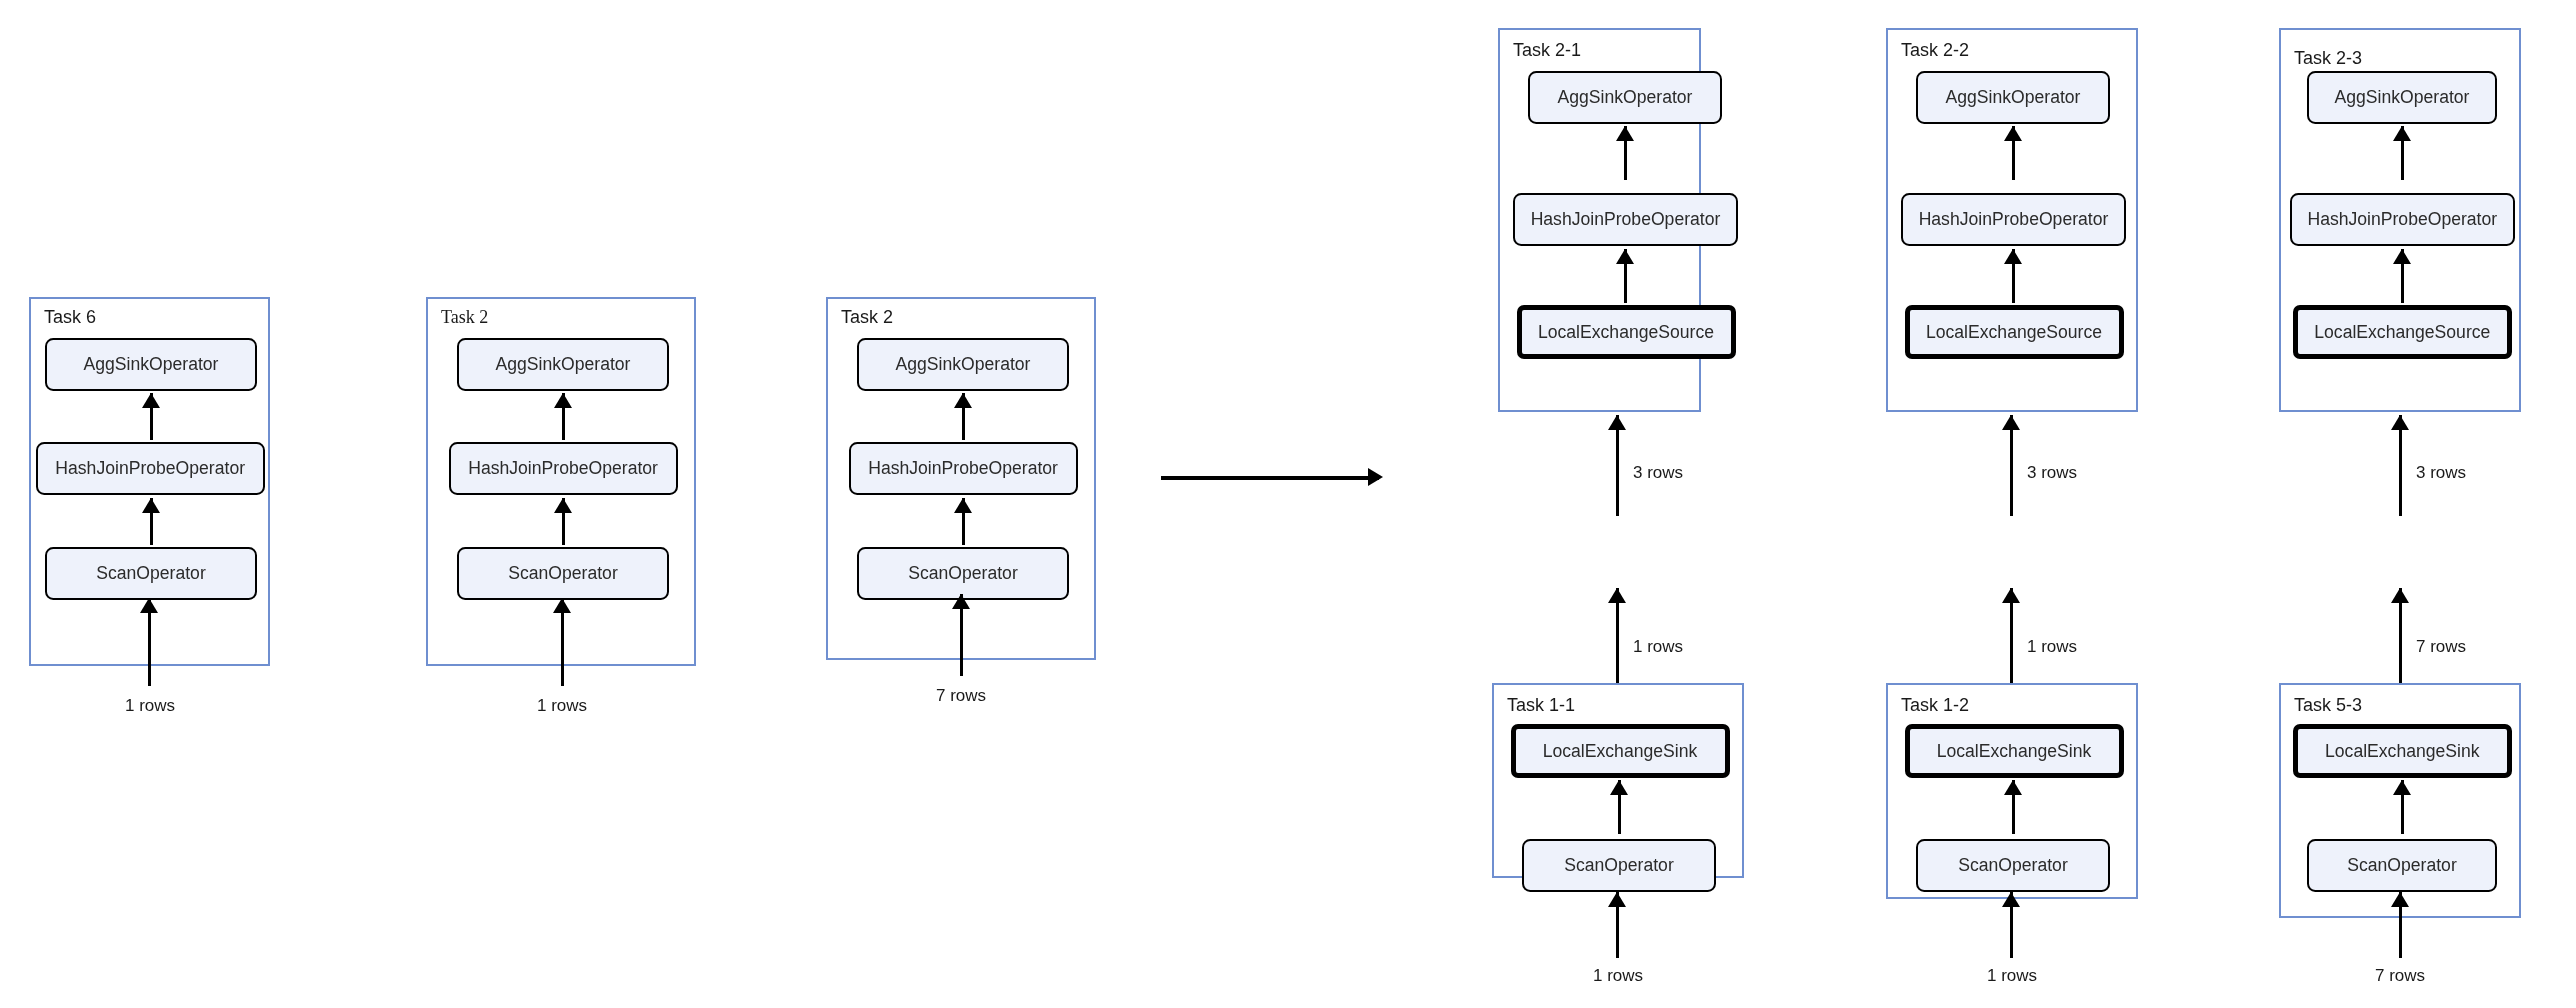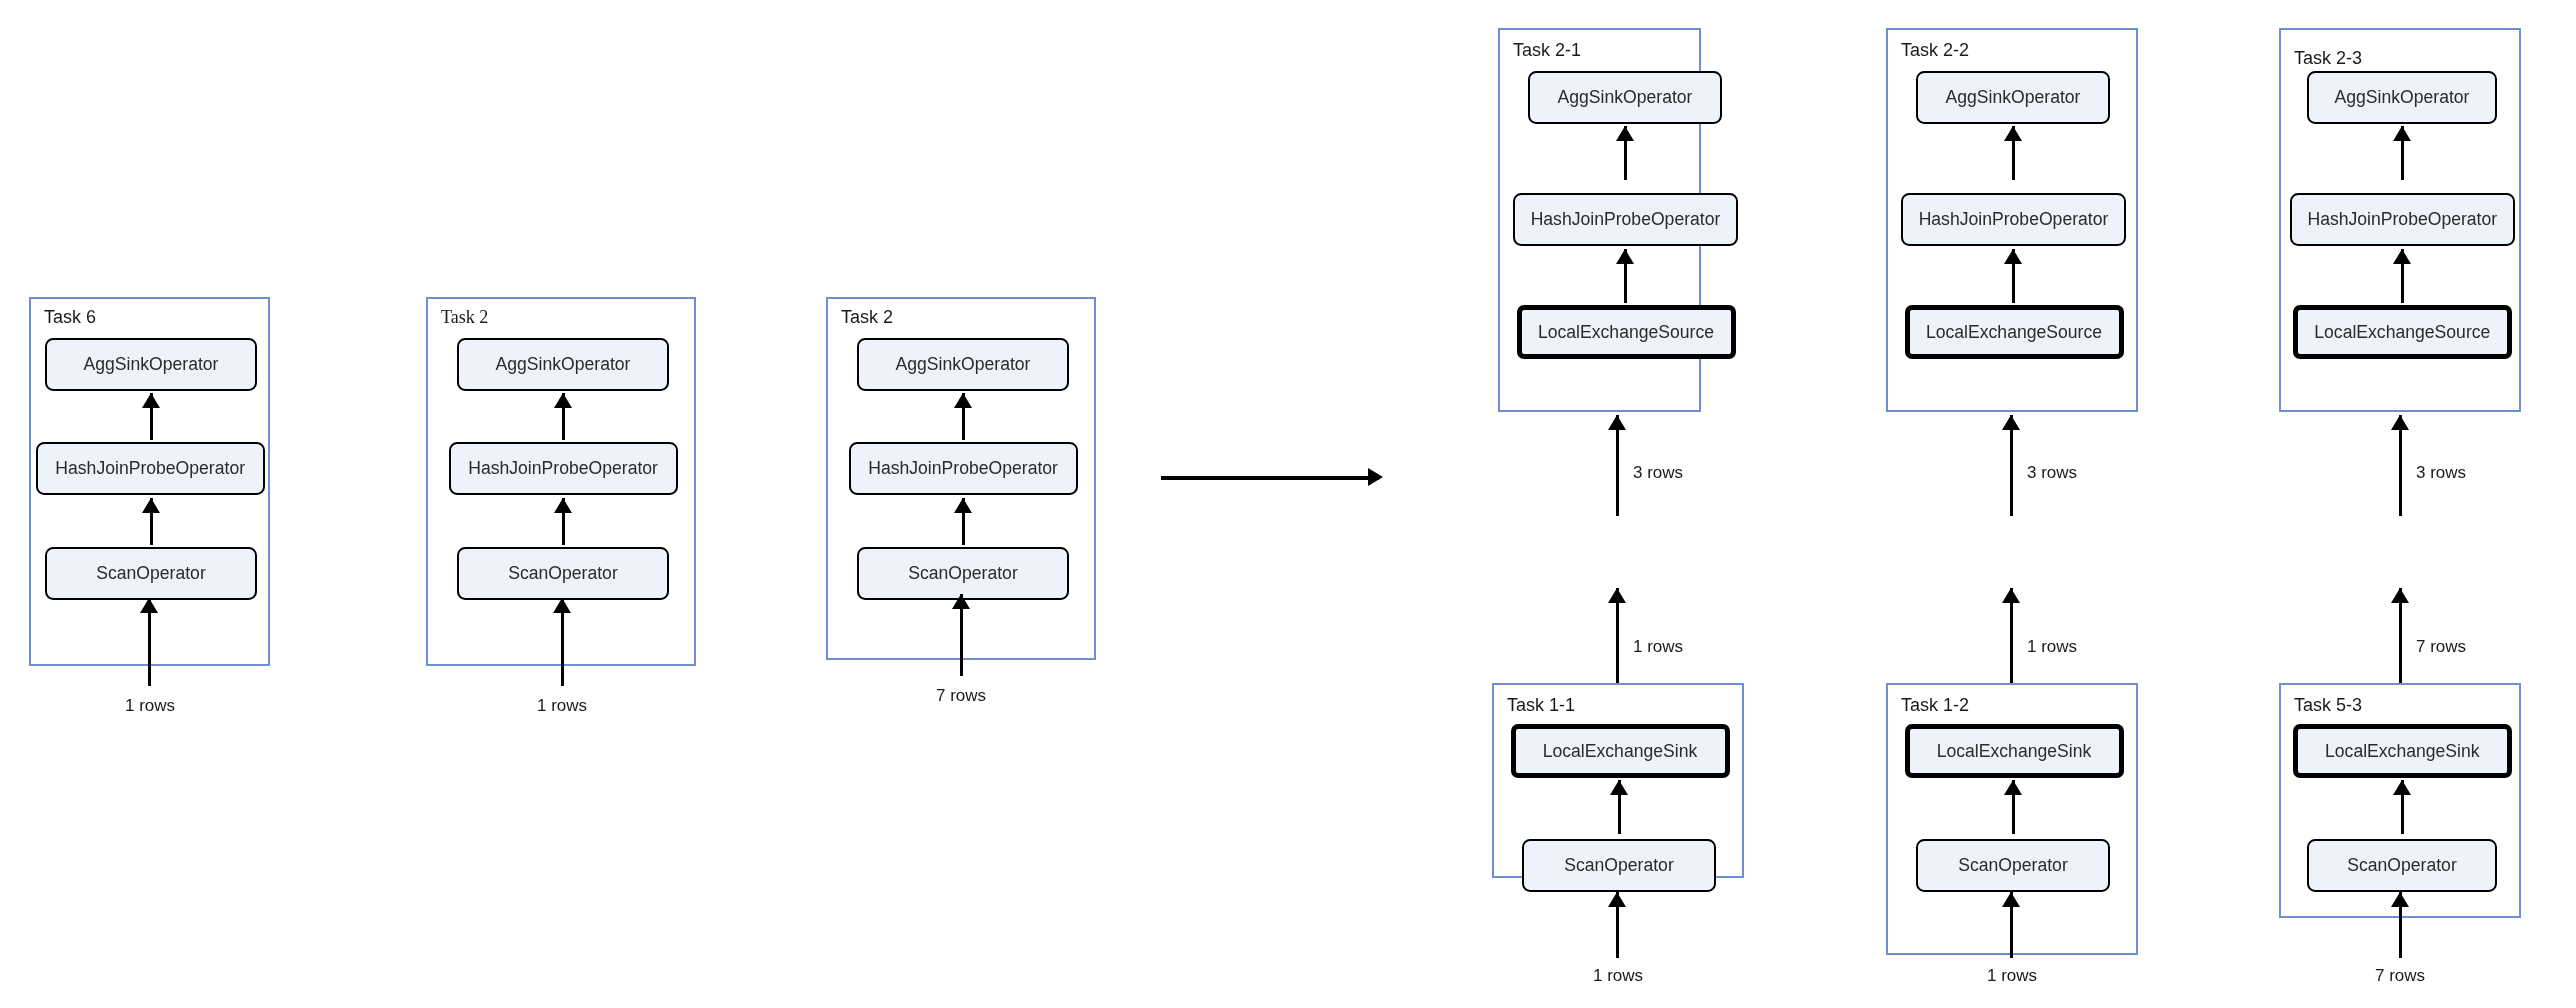--- a/index.html
+++ b/index.html
@@ -244,21 +244,21 @@
       <div class="head"></div>
     </div>
     <div class="op-box" style="left:28px;top:154px;width:194px;height:53px;">ScanOperator</div>
   </div>
   <div class="arrow-up" style="left:1608px;top:892px;width:19px;height:66px;">
     <div class="shaft"></div>
     <div class="head"></div>
   </div>
   <div class="rows-label center" style="left:1618px;top:967px;">1 rows</div>
 
-  <div class="task-group" style="left:1886px;top:683px;width:252px;height:272px;">
+  <div class="task-group" style="left:1886px;top:683px;width:252px;height:216px;">
     <div class="task-label" style="left:13px;top:10.6px;">Task 1-2</div>
     <div class="op-box thick" style="left:16.5px;top:39px;width:219px;height:54px;">LocalExchangeSink</div>
     <div class="arrow-up" style="left:116px;top:95px;width:19px;height:54px;">
       <div class="shaft"></div>
       <div class="head"></div>
     </div>
     <div class="op-box" style="left:28px;top:154px;width:194px;height:53px;">ScanOperator</div>
   </div>
   <div class="arrow-up" style="left:2002px;top:892px;width:19px;height:66px;">
     <div class="shaft"></div>

